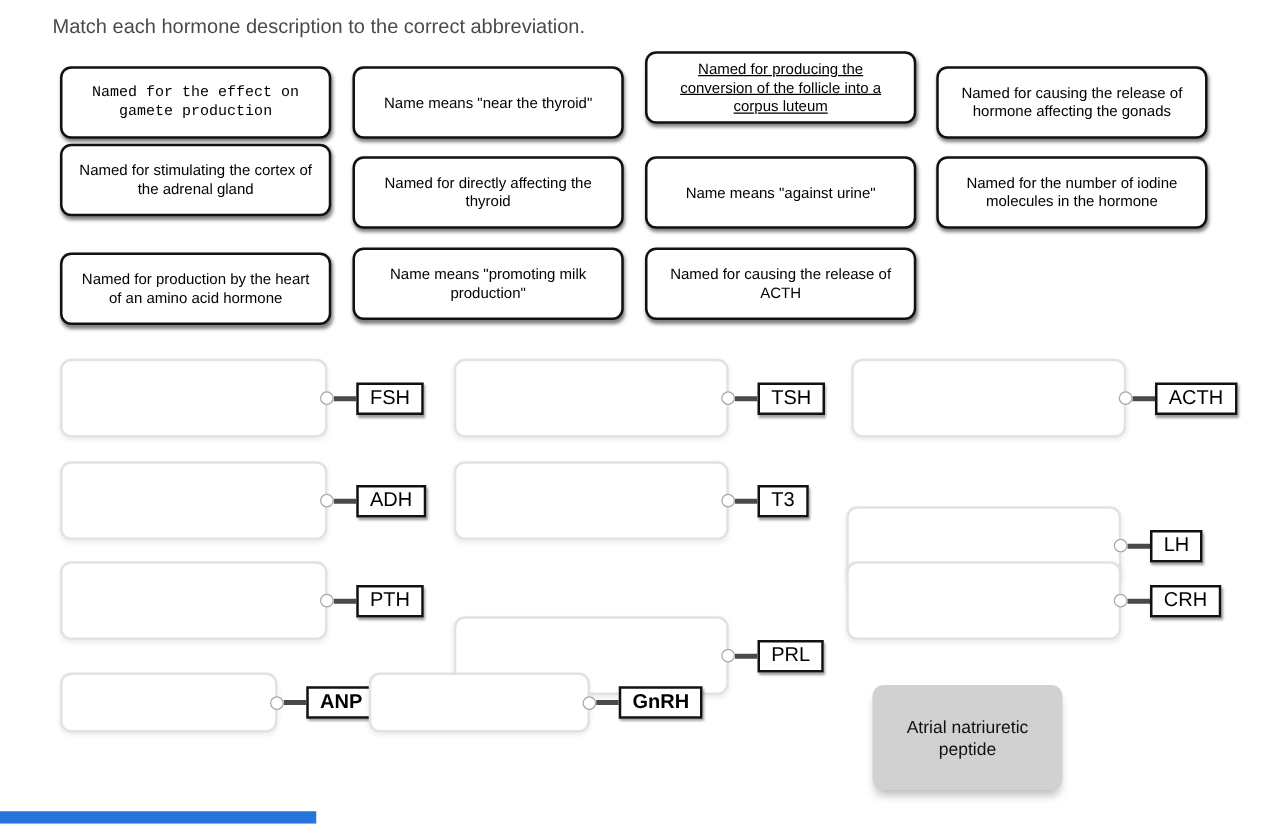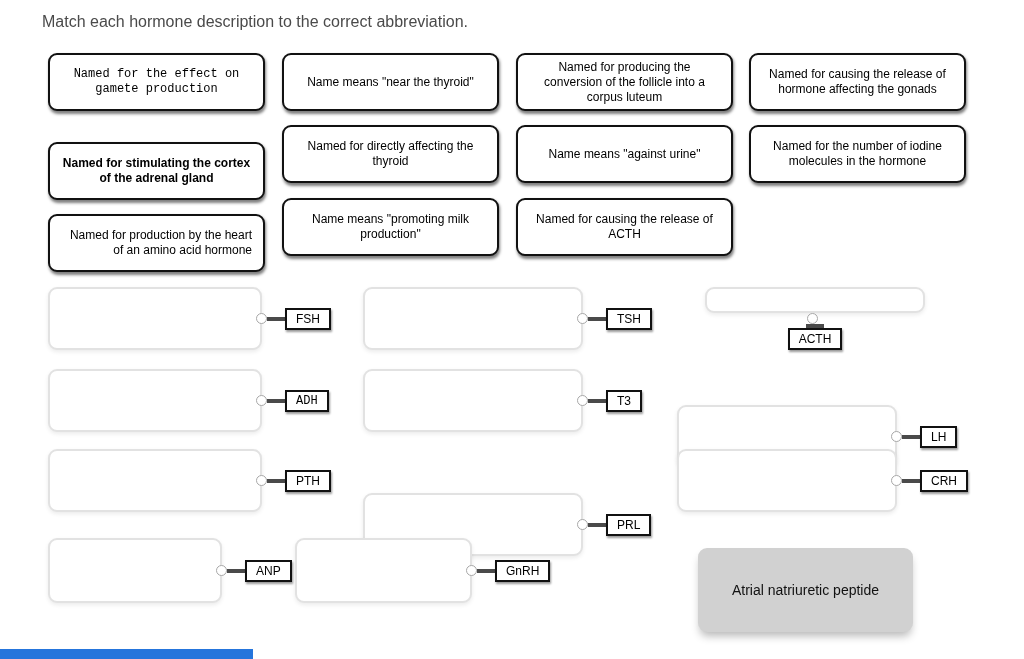--- a/index.html
+++ b/index.html
@@ -11,80 +11,80 @@
   
   .card { position:absolute; width:217px; height:58px; background:#fff;
           border:2px solid #111; border-radius:9px;
           box-shadow:1px 2.5px 3px rgba(0,0,0,0.5);
           display:flex; align-items:center; justify-content:center;
           text-align:center; font-size:12px; color:#000; line-height:1.25;
           padding:0 11px; cursor:grab; }
 
   
   .group { position:absolute; display:flex; align-items:center; height:63px; }
-  .group.r4 { height:65px; }
+  .group.r4 { height:48px;font-weight:bold; }
   .zone { height:100%; background:#fff; border:2px solid #e2e2e2; border-radius:9px;
           box-shadow:0 2px 4px rgba(0,0,0,0.08); }
   .zone.wA { width:214px; } .zone.wB { width:220px; } .zone.wC { width:220px; }
   .zone.w4a { width:174px; } .zone.w4b { width:177px; }
   .dot { width:11px; height:11px; border-radius:50%; background:#fff;
          border:1.5px solid #a8a8a8; margin-left:-6px; flex:0 0 auto; z-index:2; }
   .wire { width:18px; height:4px; background:#4a4a4a; flex:0 0 auto; }
-  .abbr { background:#fff; border:2px solid #111; padding:2px 9px; font-size:12px;
+  .abbr { background:#fff; border:2px solid #111; padding:2px 9px; font-size:16px;
           color:#000; box-shadow:1px 2px 2px rgba(0,0,0,0.4); white-space:nowrap; }
 
   
-  .dragged { position:absolute; left:698px; top:548px; width:215px; height:84px;
+  .dragged { position:absolute; left:698px; top:548px; width:152px; height:84px;
              background:#d1d1d1; border-radius:9px;
              box-shadow:0 6px 8px -2px rgba(0,0,0,0.28);
              display:flex; align-items:center; justify-content:center; text-align:center;
              font-size:14px; color:#111; line-height:1.3; padding:0 24px; cursor:grab; }
 
   .bottom-bar { position:absolute; left:0; top:649px; width:253px; height:10px;
                 background:#2575dc; }
 </style>
 </head>
 <body>
 
 <div class="instruction">Match each hormone description to the correct abbreviation.</div>
 
 <div class="card" style="left:48px;  top:53px;font-family:Liberation Mono, monospace;">Named for the effect on gamete production</div>
 <div class="card" style="left:282px; top:53px;">Name means "near the thyroid"</div>
-<div class="card" style="left:516px; top:53px;">Named for producing the conversion of the follicle into a corpus luteum</div>
+<div class="card" style="left:516px; top:41px;text-decoration:underline;">Named for producing the conversion of the follicle into a corpus luteum</div>
 <div class="card" style="left:749px; top:53px;">Named for causing the release of hormone affecting the gonads</div>
 
-<div class="card" style="left:48px;  top:142px;font-weight:bold;">Named for stimulating the cortex of the adrenal gland</div>
+<div class="card" style="left:48px;  top:115px;">Named for stimulating the cortex of the adrenal gland</div>
 <div class="card" style="left:282px; top:125px;">Named for directly affecting the thyroid</div>
 <div class="card" style="left:516px; top:125px;">Name means "against urine"</div>
 <div class="card" style="left:749px; top:125px;">Named for the number of iodine molecules in the hormone</div>
 
-<div class="card" style="left:48px;  top:214px;text-align:right;">Named for production by the heart of an amino acid hormone</div>
+<div class="card" style="left:48px;  top:202px;">Named for production by the heart of an amino acid hormone</div>
 <div class="card" style="left:282px; top:198px;">Name means "promoting milk production"</div>
 <div class="card" style="left:516px; top:198px;">Named for causing the release of ACTH</div>
 
 <div class="group" style="left:48px; top:287px;">
   <div class="zone wA"></div>
   <div class="dot"></div>
   <div class="wire"></div>
   <div class="abbr">FSH</div>
 </div>
 <div class="group" style="left:363px; top:287px;">
   <div class="zone wB"></div>
   <div class="dot"></div>
   <div class="wire"></div>
   <div class="abbr">TSH</div>
 </div>
-<div class="group" style="left:705px; top:287px;flex-direction:column;">
+<div class="group" style="left:681px; top:287px;">
   <div class="zone wC"></div>
   <div class="dot"></div>
   <div class="wire"></div>
   <div class="abbr">ACTH</div>
 </div>
 
-<div class="group" style="left:48px; top:369px;font-family:Liberation Mono, monospace;">
+<div class="group" style="left:48px; top:369px;">
   <div class="zone wA"></div>
   <div class="dot"></div>
   <div class="wire"></div>
   <div class="abbr">ADH</div>
 </div>
 <div class="group" style="left:363px; top:369px;">
   <div class="zone wB"></div>
   <div class="dot"></div>
   <div class="wire"></div>
   <div class="abbr">T3</div>

